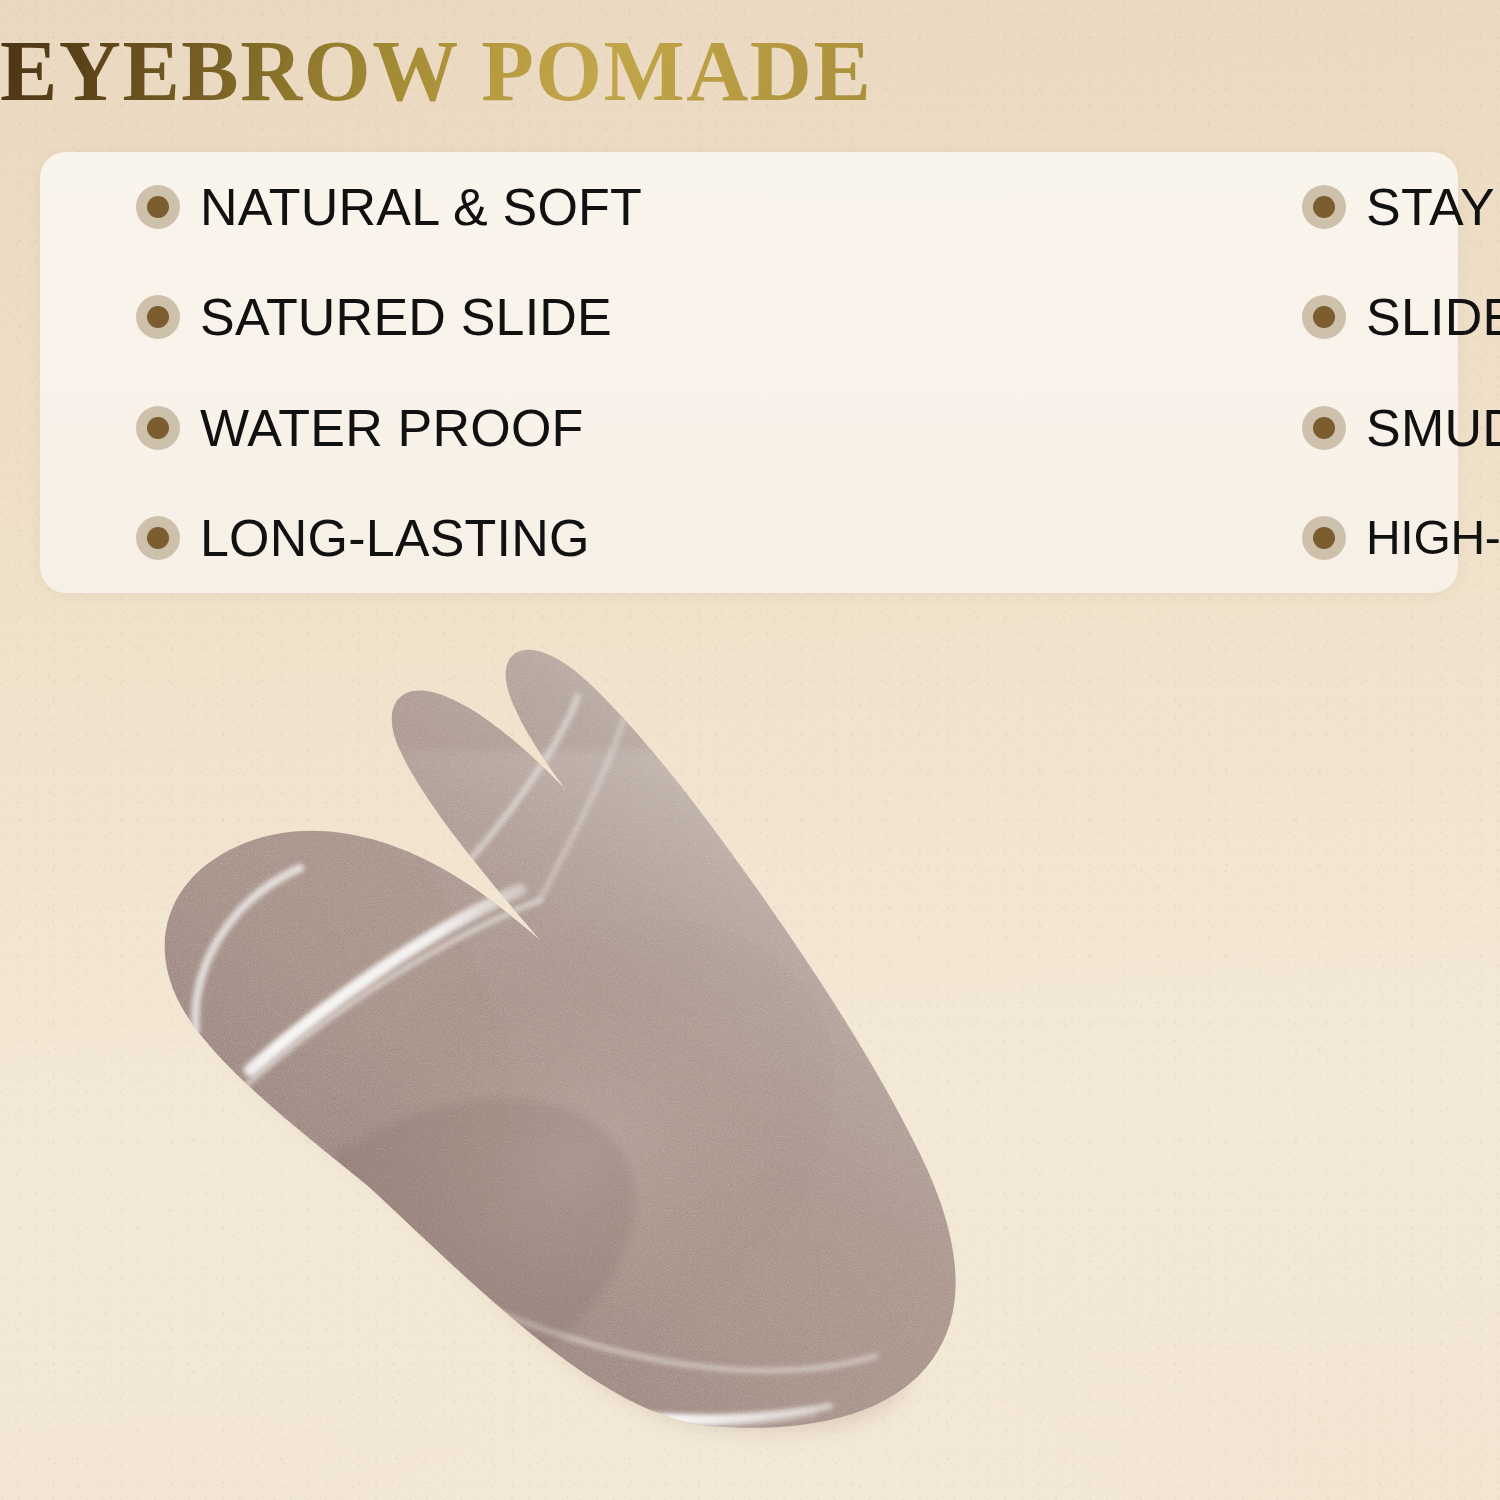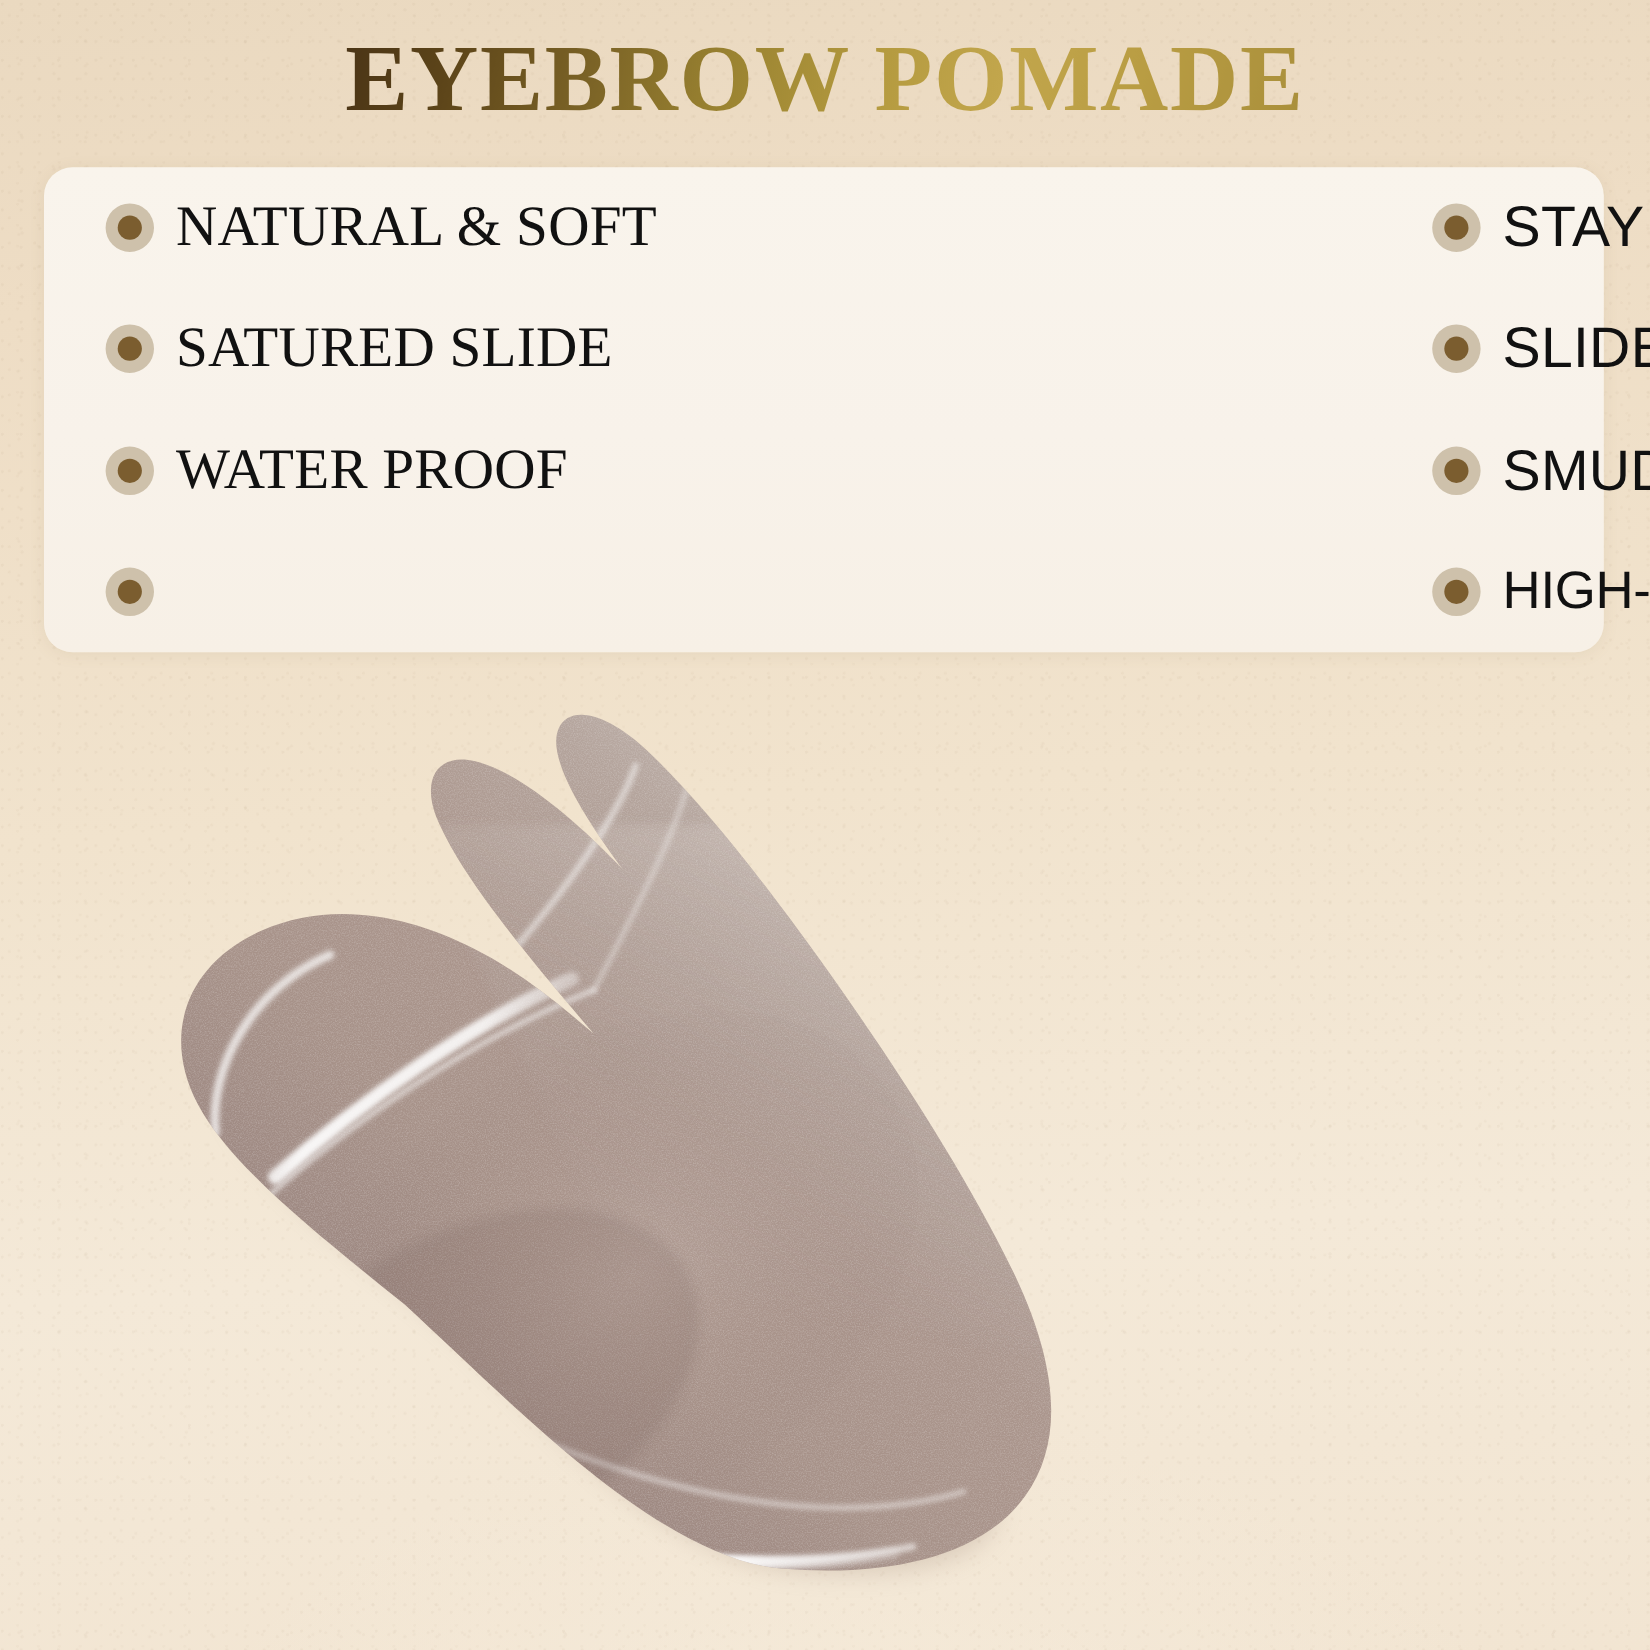--- a/index.html
+++ b/index.html
@@ -35,21 +35,20 @@
       radial-gradient(circle at 55% 88%, rgba(160,140,112,.09) 0 1.1px, transparent 1.6px);
     background-size: 17px 17px, 23px 23px, 29px 29px, 19px 19px, 31px 31px;
   }
 
   
   #title-wrap {
     position: absolute;
     top: 26px;
     left: 0;
     width: 1500px;
-    text-align: center;
     z-index: 4;
   }
   #title {
     display: inline-block;
     font-family: "Liberation Serif", "DejaVu Serif", serif;
     font-weight: 700;
     font-size: 86px;
     letter-spacing: 1.5px;
     line-height: 1.05;
     background-image: linear-gradient(104deg,
@@ -88,21 +87,21 @@
     grid-template-columns: 592px 826px;
     grid-template-rows: repeat(4, 1fr);
     align-items: center;
   }
 
   .feature-item {
     display: flex;
     align-items: center;
     gap: 20px;
   }
-  .col-left  { padding-left: 56px; font-family: Liberation Serif, serif; }
+  .col-left  { padding-left: 96px; }
   .col-right { padding-left: 670px; }
 
   .bullet {
     flex: 0 0 auto;
     width: 44px;
     height: 44px;
     border-radius: 50%;
     background: #cec1ab;
     display: flex;
     align-items: center;
@@ -300,20 +299,21 @@
         <span class="bullet"></span>
         <span class="feature-label">WATER PROOF</span>
       </div>
       <div class="feature-item col-right">
         <span class="bullet"></span>
         <span class="feature-label">SMUDGE PROOF</span>
       </div>
 
       <div class="feature-item col-left">
         <span class="bullet"></span>
+        <span class="feature-label">LONG-LASTING</span>
       </div>
       <div class="feature-item col-right">
         <span class="bullet"></span>
         <span class="feature-label tight">HIGH-PIGMENT FORMULA</span>
       </div>
 
     </div>
   </div>
 
   <div id="grain"></div>

